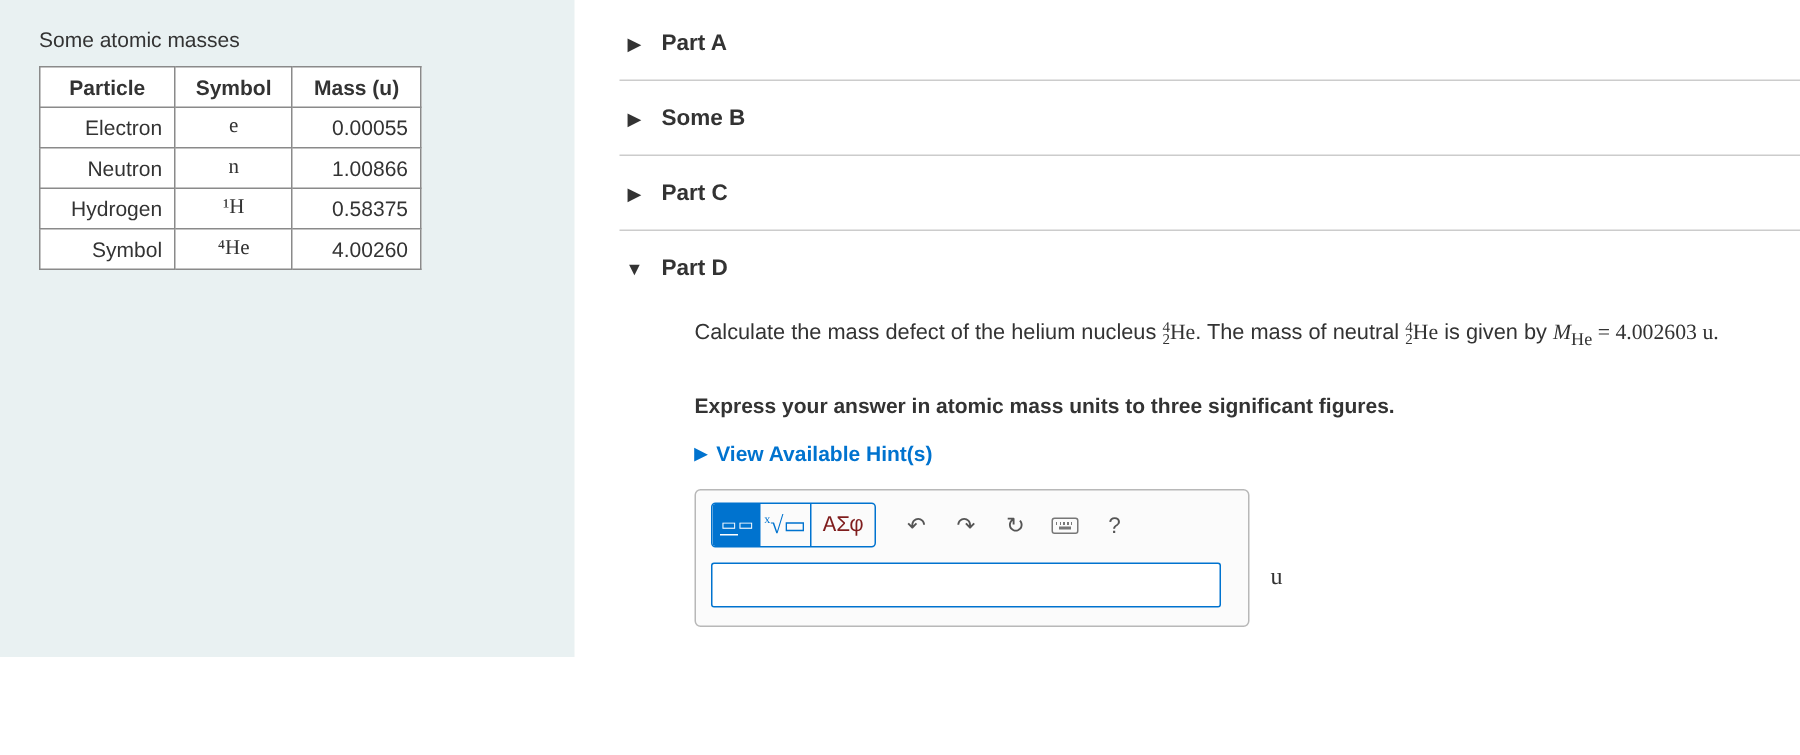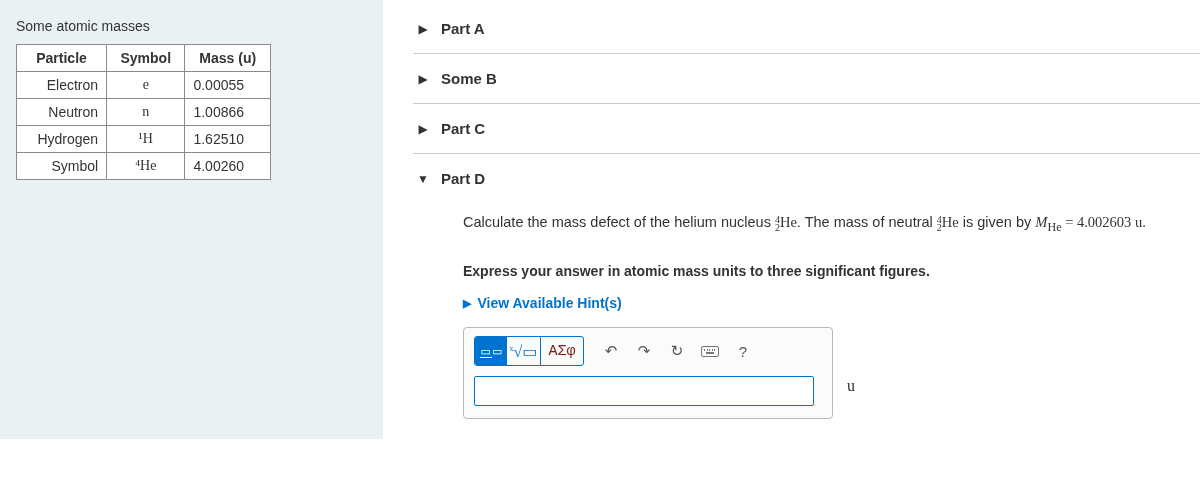--- a/index.html
+++ b/index.html
@@ -10,21 +10,21 @@
     color: #333;
     background: #fff;
   }
   .page {
     display: flex;
     width: 1200px;
   }
   .left-panel {
     width: 383px;
     background: #e9f1f2;
-    padding: 18px 18px 60px 16px;
+    padding: 18px 18px 60px 26px;
   }
   .table-title {
     font-size: 14px;
     margin-bottom: 10px;
   }
   table.mass-table {
     border-collapse: collapse;
     width: 255px;
     background: #fff;
   }
@@ -36,21 +36,21 @@
   table.mass-table th {
     font-weight: bold;
     text-align: center;
     background: #fff;
   }
   table.mass-table td.sym {
     text-align: center;
     font-family: "Times New Roman", serif;
   }
   table.mass-table td.name { text-align: right; }
-  table.mass-table td.mass { text-align: left; }
+  table.mass-table td.mass { text-align: right; }
   sup { font-size: 0.7em; }
 
   .right-panel {
     flex: 1;
     padding: 10px 0 10px 30px;
   }
   .part-row {
     display: flex;
     align-items: center;
     padding: 10px 0 10px 0;
@@ -220,21 +220,21 @@
           <td class="mass">0.00055</td>
         </tr>
         <tr>
           <td class="name">Neutron</td>
           <td class="sym">n</td>
           <td class="mass">1.00866</td>
         </tr>
         <tr>
           <td class="name">Hydrogen</td>
           <td class="sym">¹H</td>
-          <td class="mass">1.62510</td>
+          <td class="mass">0.58375</td>
         </tr>
         <tr>
           <td class="name">Symbol</td>
           <td class="sym">⁴He</td>
           <td class="mass">4.00260</td>
         </tr>
       </tbody>
     </table>
   </div>
 

